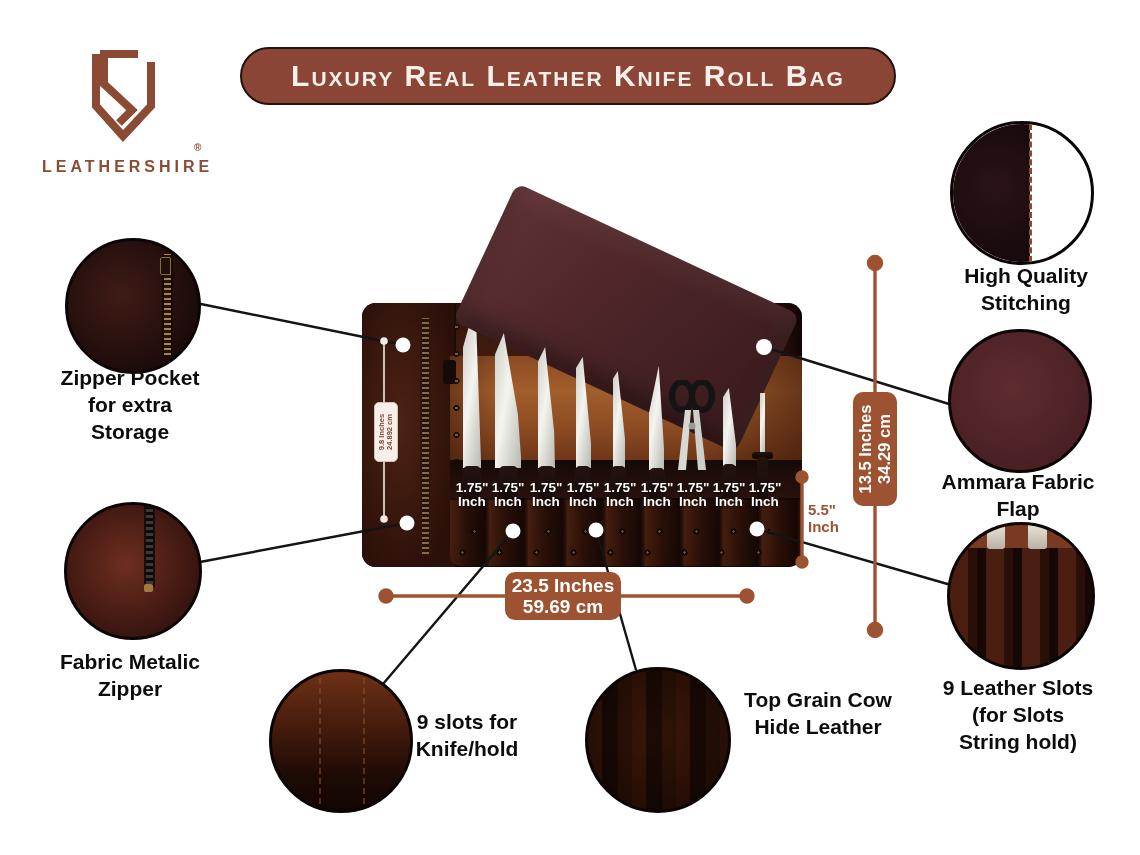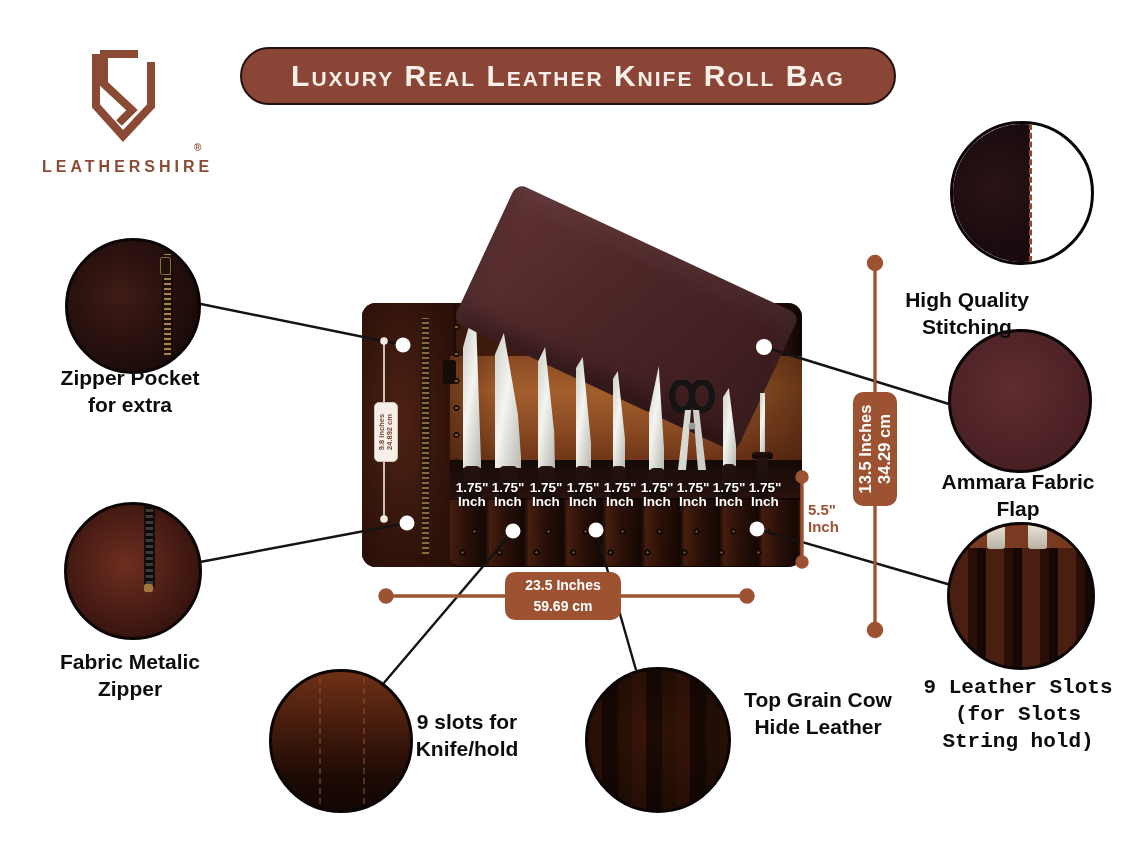--- a/index.html
+++ b/index.html
@@ -59,21 +59,21 @@
             background-size:37px 9px;}
   .slot-label{position:absolute;top:481px;width:44px;text-align:center;color:#fff;z-index:7;
             font-size:13.5px;font-weight:700;line-height:14px;text-shadow:0 1px 2px rgba(0,0,0,.6);}
 
   
   .overlay{left:0;top:0;width:1140px;height:855px;z-index:15;pointer-events:none;}
 
   
   .dim-badge{background:#9d5231;color:#fff;border-radius:10px;display:flex;flex-direction:column;
              align-items:center;justify-content:center;z-index:20;font-weight:700;}
-  .badge-w{left:505px;top:572px;width:116px;height:48px;font-size:14px;line-height:21px;}
+  .badge-w{left:505px;top:572px;width:116px;height:48px;font-size:19px;line-height:21px;}
   .badge-h{left:818px;top:427px;width:114px;height:44px;font-size:16.5px;line-height:19px;
            transform:rotate(-90deg);}
   .flap-depth{left:808px;top:501px;color:#9d5231;font-size:15px;font-weight:700;line-height:17px;z-index:20;}
   .pocket-label{left:356px;top:420px;width:58px;height:22px;transform:rotate(-90deg);
            background:#f6f0e9;border:1px solid #cfc3b8;border-radius:5px;z-index:20;
            display:flex;flex-direction:column;align-items:center;justify-content:center;
            color:#7a4a3a;font-size:7.5px;line-height:8px;font-weight:700;}
 
   
   .co-circle{border-radius:50%;border:3px solid #0b0505;overflow:hidden;z-index:20;}
@@ -110,23 +110,23 @@
   .c-nine-slots .st1{left:34%;} .c-nine-slots .st2{left:66%;}
   .c-top-grain{left:585px;top:667px;width:140px;height:140px;
            background:radial-gradient(circle at 50% 45%,rgba(0,0,0,0),rgba(0,0,0,.45) 85%),
                       repeating-linear-gradient(90deg,#3c1609 0 14px,#1d0a04 14px 30px,#2f1307 30px 44px);}
 
   
   .co-label{position:absolute;color:#0c0c0c;font-weight:700;font-size:21px;line-height:27px;
             text-align:center;z-index:20;}
   .lab-zip{left:35px;top:364px;width:190px;}
   .lab-metal{left:35px;top:648px;width:190px;}
-  .lab-stitch{left:872px;top:262px;width:190px;margin-top:24px;}
+  .lab-stitch{left:931px;top:262px;width:190px;}
   .lab-ammara{left:922px;top:468px;width:192px;}
-  .lab-slots9{left:922px;top:674px;width:192px;font-family:Liberation Mono, monospace;}
+  .lab-slots9{left:922px;top:674px;width:192px;}
   .lab-nine{left:396px;top:708px;width:142px;}
   .lab-grain{left:735px;top:686px;width:166px;}
 </style>
 </head>
 <body>
 
 <div class="canvas">
 
   <div class="abs logo-wrap">
     <svg class="logo-mark" viewBox="0 0 100 100">
@@ -310,20 +310,21 @@
   </div>
   <div class="abs co-circle c-nine-slots">
     <div class="st1"></div>
     <div class="st2"></div>
   </div>
   <div class="abs co-circle c-top-grain"></div>
 
   <div class="co-label lab-zip">
     <div>Zipper Pocket</div>
     <div>for extra</div>
+    <div>Storage</div>
   </div>
   <div class="co-label lab-metal">
     <div>Fabric Metalic</div>
     <div>Zipper</div>
   </div>
   <div class="co-label lab-stitch">
     <div>High Quality</div>
     <div>Stitching</div>
   </div>
   <div class="co-label lab-ammara">

